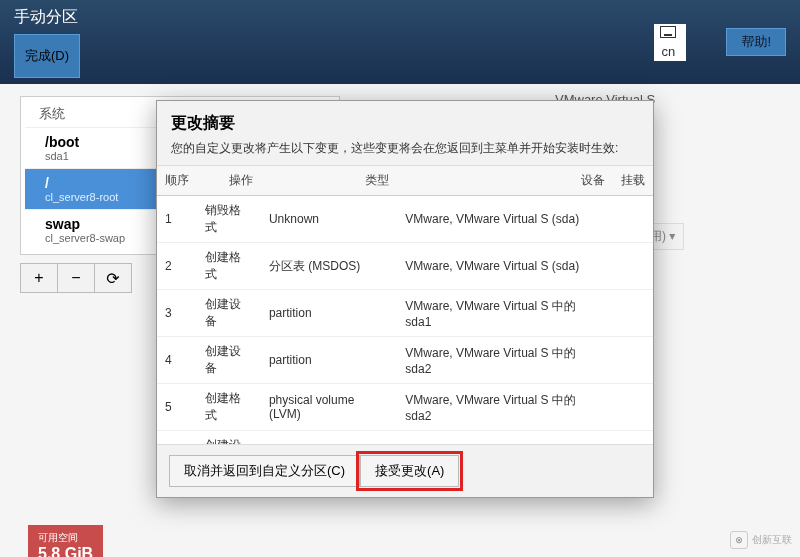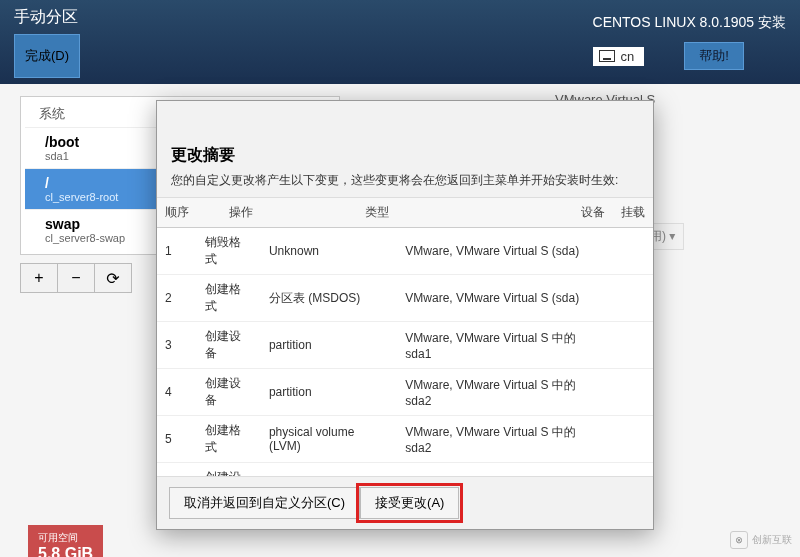--- a/index.html
+++ b/index.html
@@ -13,21 +13,21 @@
     .top-left h1 { font-size: 16px; font-weight: normal; margin-bottom: 6px; }
     .done-btn {
       background: #3a7ab5; border: 1px solid #5a9ad5; color: #000000;
       padding: 12px 10px; font-size: 13px; cursor: pointer;
     }
     .top-right { text-align: right; }
     .top-right .install-title { font-size: 14px; margin-bottom: 10px; }
     .keyboard-help { display: flex; gap: 40px; align-items: center; }
     .keyboard-ind {
       background: #fff; color: #333; padding: 2px 10px 2px 6px;
-      display: inline-flex; align-items: center; gap: 6px; font-size: 13px;
+      display: inline-flex; align-items: center; gap: 6px; font-size: 13px; flex-direction: column;
     }
     .kb-icon { width: 16px; height: 12px; border: 1px solid #333; position: relative; }
     .kb-icon::before { content: ""; position: absolute; bottom: 1px; left: 3px; right: 3px; height: 2px; background: #333; }
     .help-btn {
       background: #3a7ab5; border: 1px solid #5a9ad5; color: #0f172a;
       padding: 4px 14px; font-size: 13px; cursor: pointer;
     }
     
     .main-area { padding: 12px 20px; position: relative; height: 425px; }
     .partition-tree { border: 1px solid #ccc; width: 320px; background: #fff; padding: 4px; }
@@ -63,21 +63,21 @@
       display: inline-block; background: #fff; border: 1px solid #ccc;
       padding: 4px 20px 4px 8px; margin-top: 6px; font-size: 12px;
     }
     
     
     .dialog {
       position: absolute; left: 156px; top: 100px; width: 498px;
       background: #f2f2f2; border: 1px solid #999;
       box-shadow: 0 6px 24px rgba(0,0,0,.35);
     }
-    .dlg-title { font-size: 16px; font-weight: bold; padding: 12px 14px 6px; margin-top: 32px; }
+    .dlg-title { font-size: 16px; font-weight: bold; padding: 12px 14px 6px; }
     .dlg-desc { font-size: 12px; padding: 0 14px 8px; color: #333; }
     .dlg-table-wrap { background: #fff; margin: 0 0 0 0; border-top: 1px solid #ddd; border-bottom: 1px solid #ddd; max-height: 280px; overflow-y: auto; }
     .dlg-table { width: 100%; border-collapse: collapse; font-size: 12px; }
     .dlg-table thead th {
       text-align: right; font-weight: normal; color: #444;
       padding: 6px 8px; border-bottom: 1px solid #ccc; background: #f7f7f7;
     }
     .dlg-table tbody td { padding: 6px 8px; border-bottom: 1px solid #eee; color: #333; }
     .op-destroy { color: #d22; }
     .op-create { color: #1a8a1a; }
@@ -96,21 +96,20 @@
   </style>
 </head>
 <body>
 
 <div class="topbar">
   <div class="top-left">
     <h1>手动分区</h1>
     <button class="done-btn">完成(D)</button>
   </div>
   <div class="top-right">
-    <div class="install-title">CENTOS LINUX 8.0.1905 安装</div>
     <div class="keyboard-help">
       <span class="keyboard-ind">
         <span class="kb-icon"></span>
         <span>cn</span>
       </span>
       <button class="help-btn">帮助!</button>
     </div>
   </div>
 </div>
 

